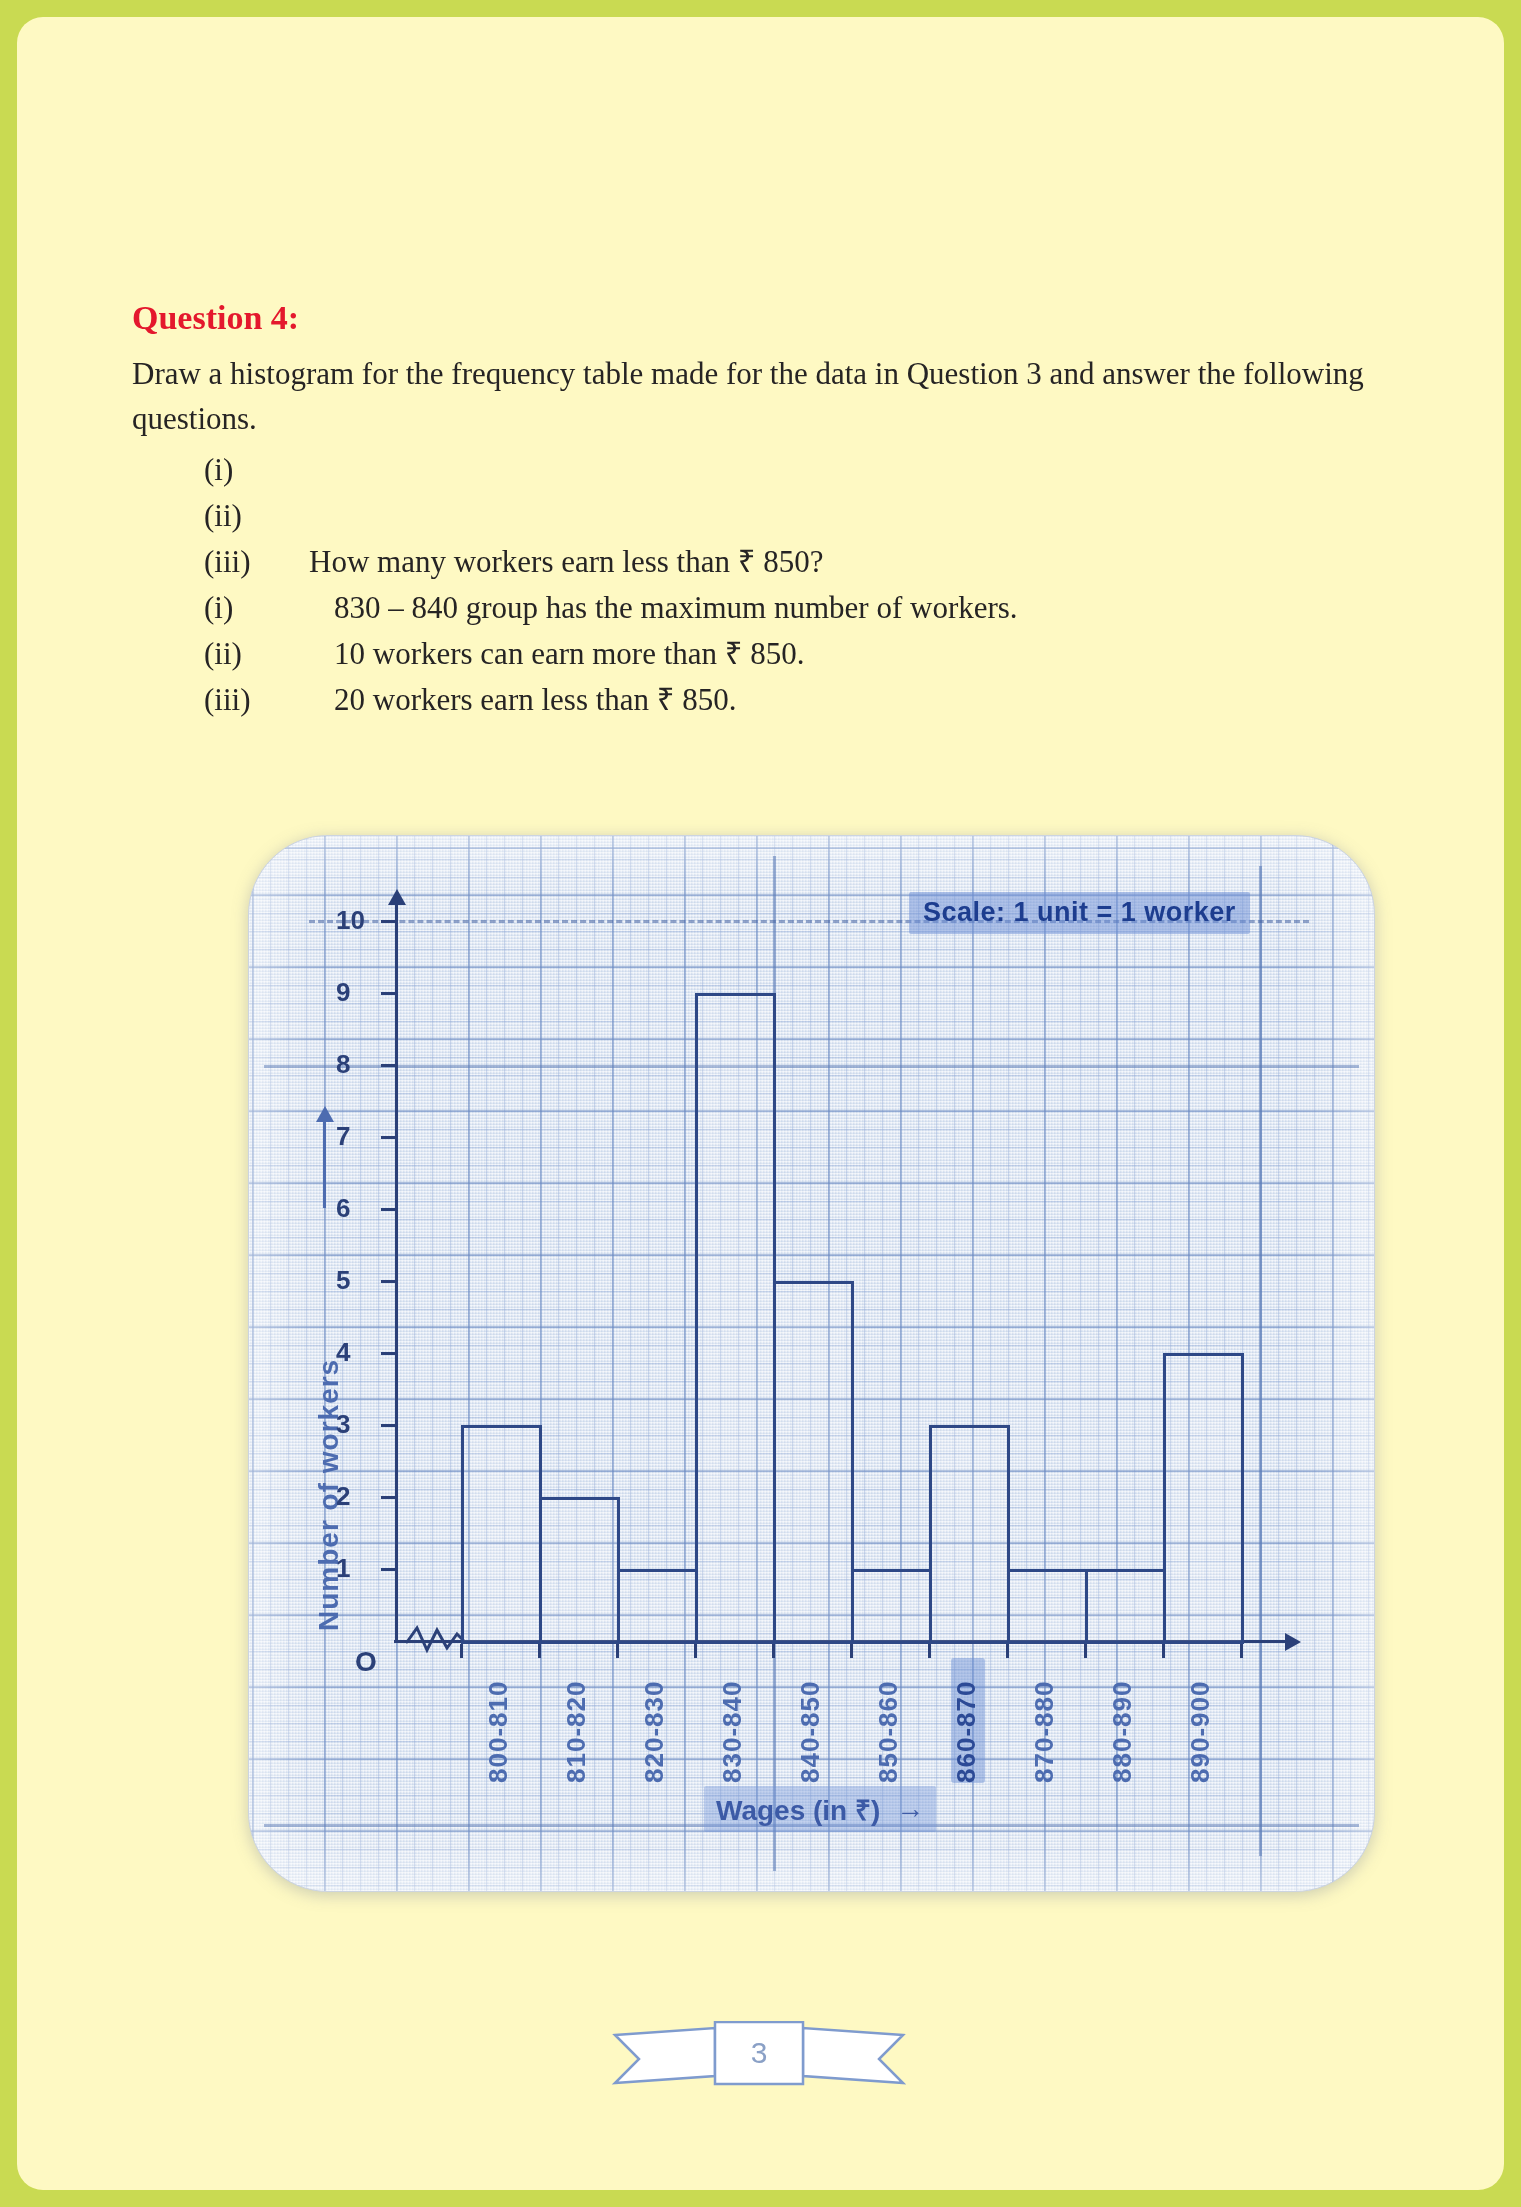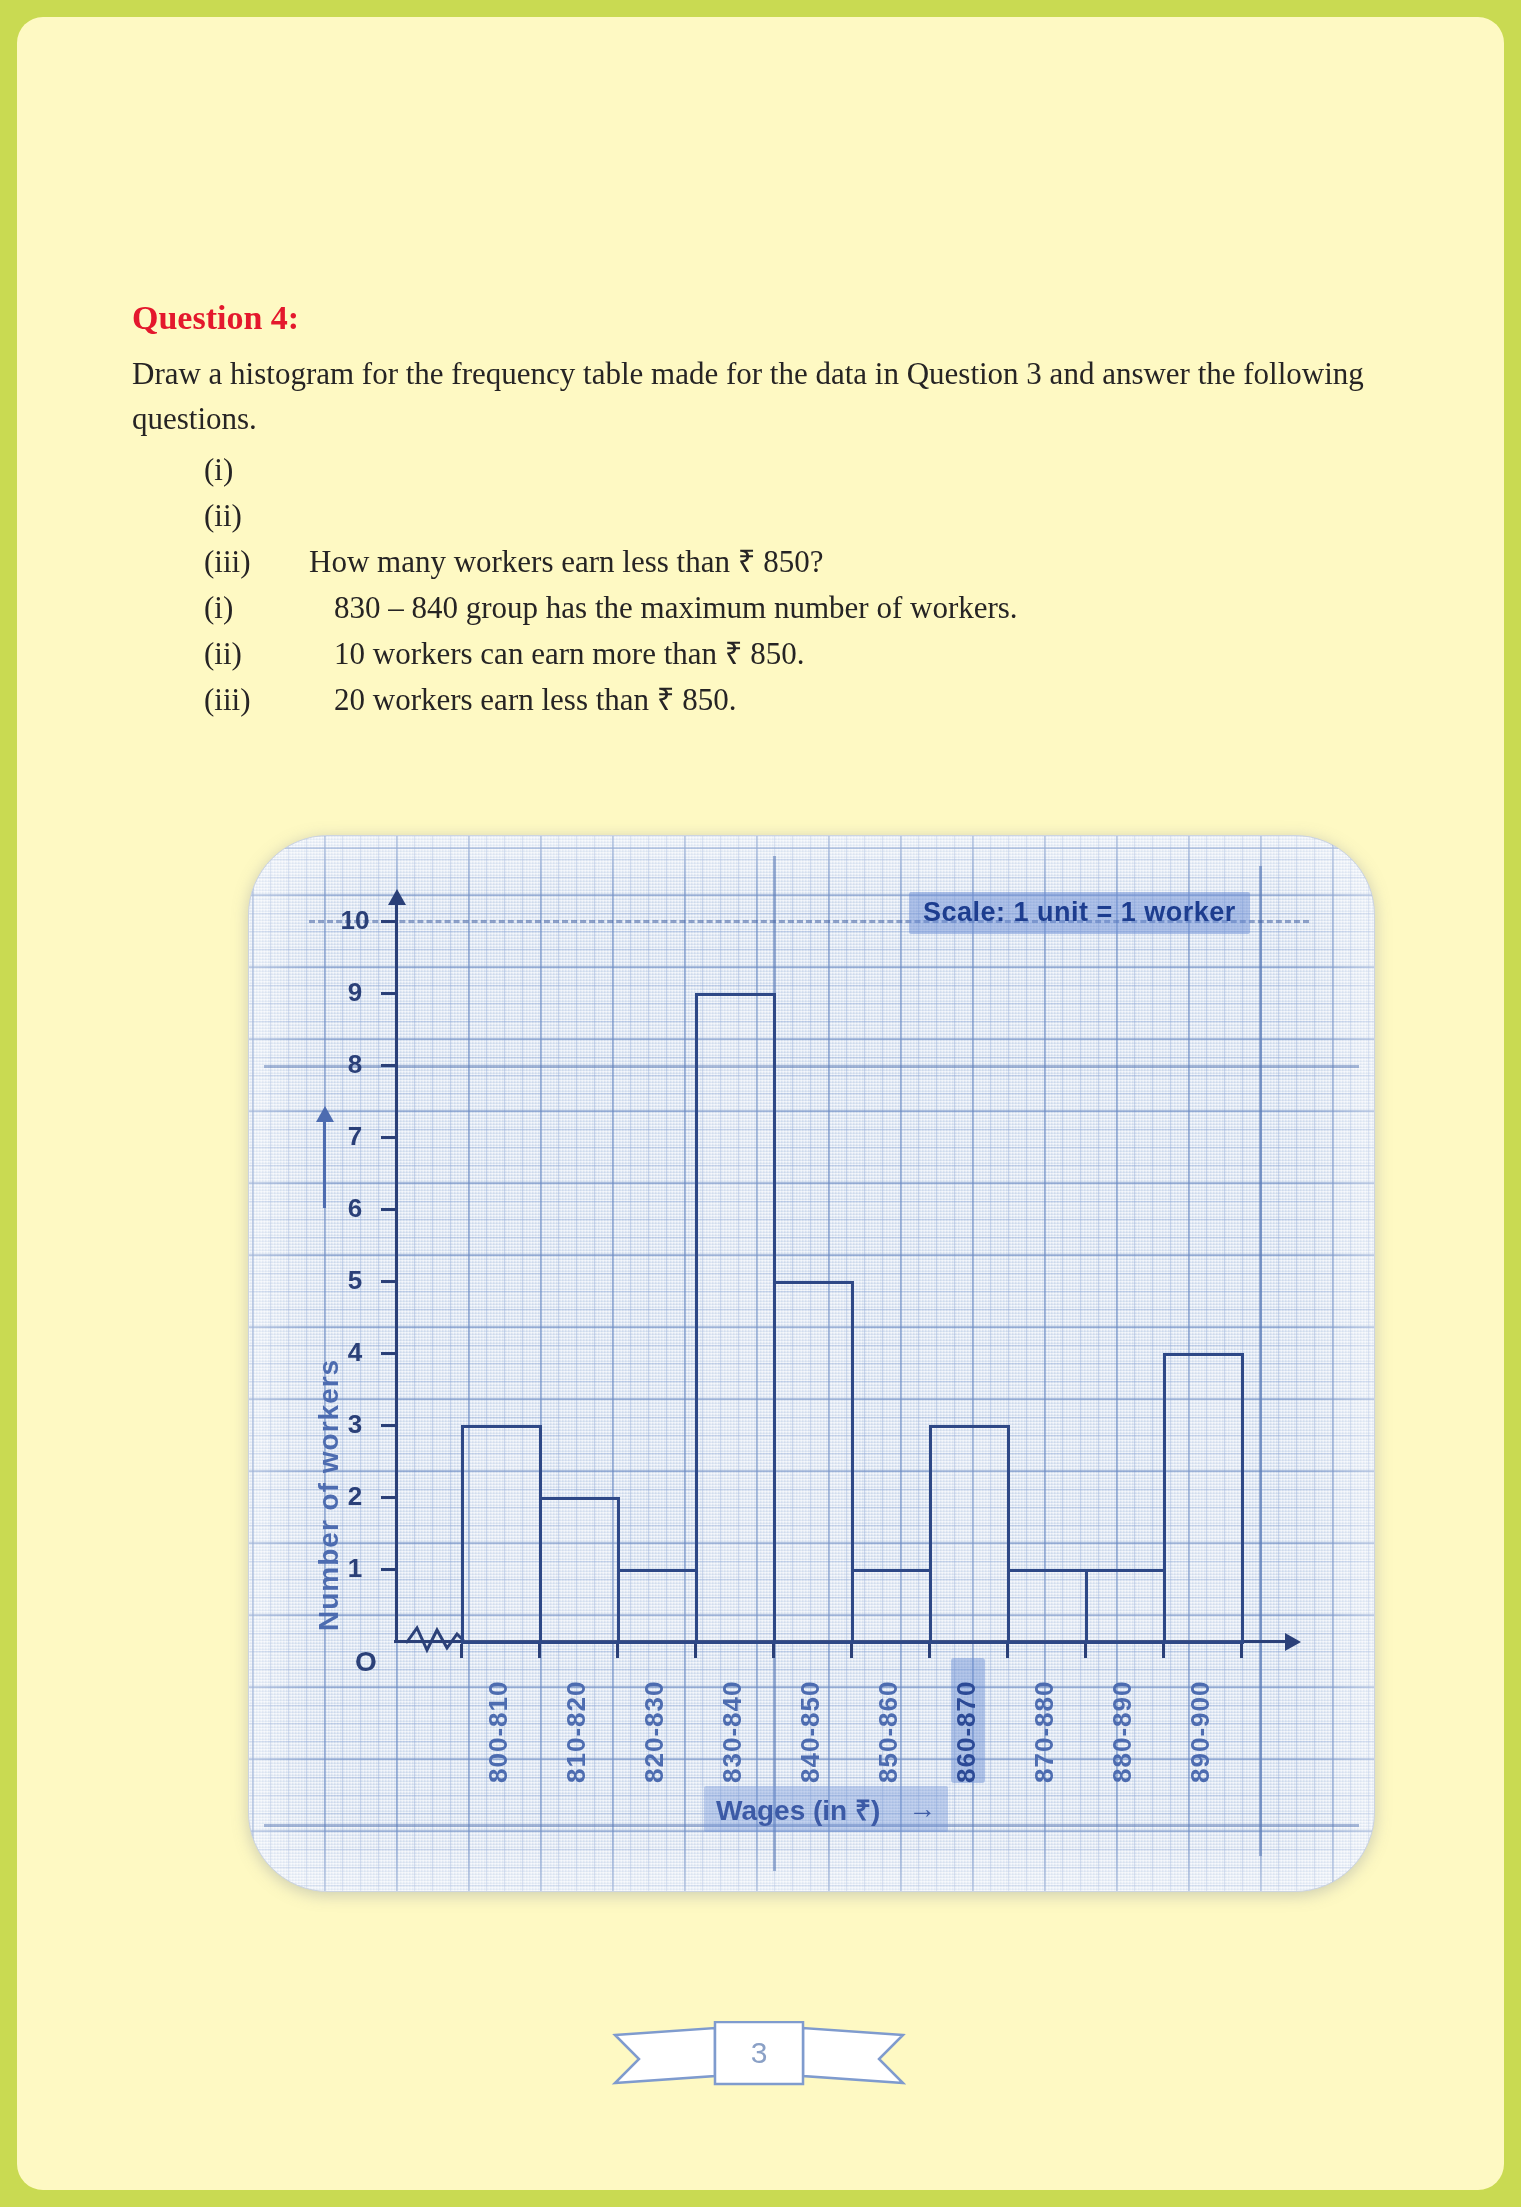--- a/index.html
+++ b/index.html
@@ -47,26 +47,26 @@
   .xaxis-head{position:absolute;left:1036px;top:797px;width:0;height:0;
     border-top:9px solid transparent;border-bottom:9px solid transparent;border-left:16px solid #2b4078;}
   .scale{position:absolute;left:660px;top:56px;font:700 27px "Liberation Sans",sans-serif;color:#1d3d8f;
     background:rgba(108,142,214,0.50);padding:5px 14px 6px;border-radius:2px;letter-spacing:0.5px;}
   .ylabel{position:absolute;left:64px;top:425px;height:370px;writing-mode:vertical-rl;transform:rotate(180deg);
     font:600 28px "Liberation Sans",sans-serif;color:#4d6cb0;letter-spacing:1px;}
   .ylabel-arrow-line{position:absolute;left:74px;top:284px;width:3px;height:88px;background:#4d6cb0;}
   .ylabel-arrow-head{position:absolute;left:67px;top:270px;width:0;height:0;
     border-left:9px solid transparent;border-right:9px solid transparent;border-bottom:16px solid #4d6cb0;}
   .xlabel{position:absolute;left:455px;top:950px;font:700 28px "Liberation Sans",sans-serif;color:#3c5aa6;
-    background:rgba(112,146,216,0.38);padding:4px 12px;display:flex;gap:28px;align-items:center;border-radius:2px;}
+    background:rgba(112,146,216,0.38);padding:4px 12px;display:flex;gap:16px;align-items:center;border-radius:2px;}
   .origin{position:absolute;left:106px;top:810px;font:700 28px "Liberation Sans",sans-serif;color:#2b4078;}
   .squiggle{position:absolute;left:156px;top:786px;}
   .ytick{position:absolute;width:14px;height:3px;background:#2b4078;}
   .xtick{position:absolute;width:3px;height:14px;background:#2b4078;}
-  .ynum{position:absolute;width:38px;text-align:center;font:600 26px "Liberation Sans",sans-serif;color:#2b4078;}
+  .ynum{position:absolute;width:38px;text-align:left;font:600 26px "Liberation Sans",sans-serif;color:#2b4078;}
   .bar{position:absolute;border:3px solid #2e4886;background:rgba(255,255,255,0.10);}
   .xlab{position:absolute;writing-mode:vertical-rl;transform:rotate(180deg);height:125px;width:34px;
     font:600 26px "Liberation Sans",sans-serif;color:#4d6cb0;letter-spacing:1px;}
   .xlab.hl{background:rgba(105,140,210,0.45);border-radius:3px;color:#2c4a96;}
   
   .ribbon{position:absolute;left:592px;top:2004px;}
 </style>
 </head>
 <body>
 

